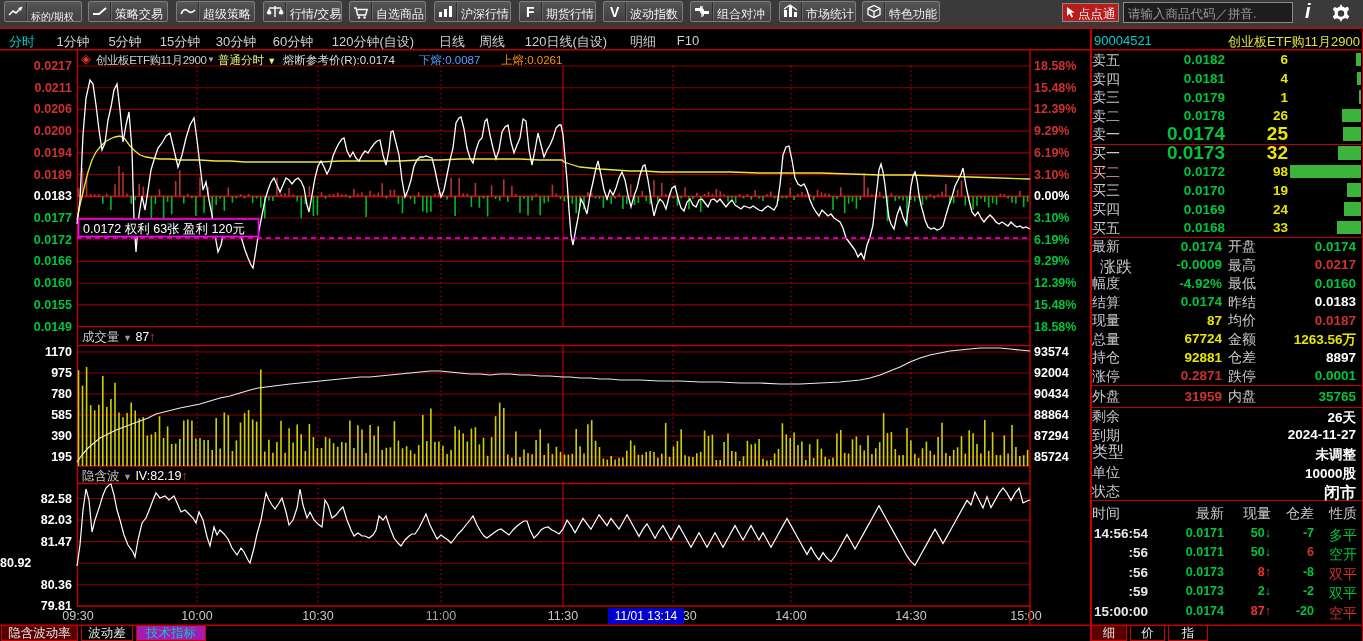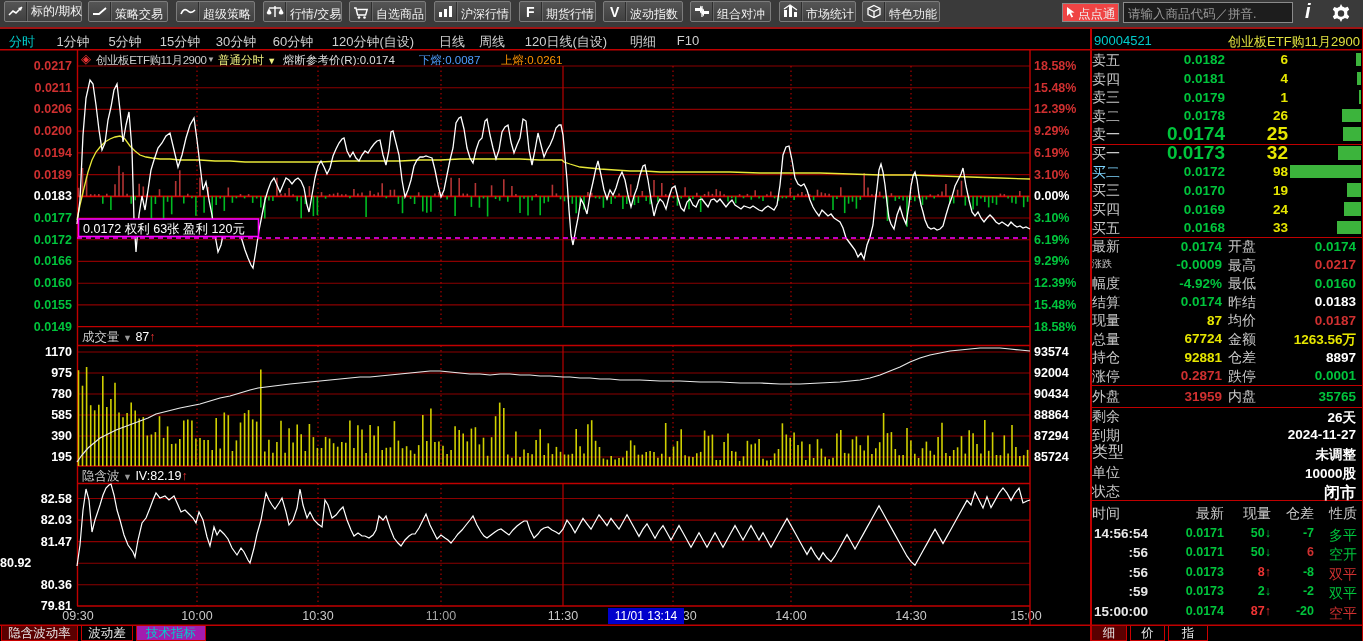--- a/index.html
+++ b/index.html
@@ -1,20 +1,20 @@
 <!DOCTYPE html>
 <html><head><meta charset="utf-8"><style>html,body{margin:0;padding:0;background:#000;width:1363px;height:641px;overflow:hidden;font-family:"Liberation Sans",sans-serif;}*{box-sizing:border-box;}.lb{position:absolute;font-size:12.5px;font-weight:bold;white-space:nowrap;}.r{color:#cf3030}.g{color:#00c43c}.w{color:#fff}.y{color:#e6e600}</style></head><body>
 <div style="position:absolute;left:0;top:0;width:1363px;height:28px;background:#3a3a3a;"></div>
 <div style="position:absolute;left:0;top:27px;width:1363px;height:2px;background:#9d1414;"></div>
 <div style="position:absolute;left:4px;top:1px;width:78px;height:21px;background:linear-gradient(#555,#404040);border:1px solid #7c7c7c;border-radius:2px;">
     <div style="position:absolute;left:0;top:0;width:22px;height:19px;border-right:1px solid #2e2e2e;box-shadow:1px 0 0 #666;"><svg width="22" height="19" viewBox="0 0 22 19">
         <polyline points="4,13 8,9 11,11 17,5" stroke="#fff" stroke-width="1.6" fill="none"></polyline>
         <path d="M17 5 l-4 1 3 3 z" fill="#fff"></path>
       </svg></div>
-    <div style="position:absolute;left:26px;top:1px;font-size:12px;color:#f2f2f2;white-space:nowrap;">标的/期权</div>
+    <div style="position:absolute;left:26px;top:8px;font-size:10px;color:#f2f2f2;white-space:nowrap;">标的/期权</div>
   </div>
 <div style="position:absolute;left:88px;top:1px;width:80px;height:21px;background:linear-gradient(#555,#404040);border:1px solid #7c7c7c;border-radius:2px;">
     <div style="position:absolute;left:0;top:0;width:22px;height:19px;border-right:1px solid #2e2e2e;box-shadow:1px 0 0 #666;"><svg width="22" height="19" viewBox="0 0 22 19">
         <polyline points="4,12 10,12 17,6" stroke="#fff" stroke-width="1.8" fill="none"></polyline>
       </svg></div>
     <div style="position:absolute;left:26px;top:3.5px;font-size:12px;color:#f2f2f2;white-space:nowrap;">策略交易</div>
   </div>
 <div style="position:absolute;left:176px;top:1px;width:79px;height:21px;background:linear-gradient(#555,#404040);border:1px solid #7c7c7c;border-radius:2px;">
     <div style="position:absolute;left:0;top:0;width:22px;height:19px;border-right:1px solid #2e2e2e;box-shadow:1px 0 0 #666;"><svg width="22" height="19" viewBox="0 0 22 19">
         <path d="M4 12 q3 -7 7 -3 q3 3 7 -1" stroke="#fff" stroke-width="1.7" fill="none"></path>
@@ -75,21 +75,21 @@
       </svg></div>
     <div style="position:absolute;left:26px;top:3.5px;font-size:12px;color:#f2f2f2;white-space:nowrap;">市场统计</div>
   </div>
 <div style="position:absolute;left:862px;top:1px;width:78px;height:21px;background:linear-gradient(#555,#404040);border:1px solid #7c7c7c;border-radius:2px;">
     <div style="position:absolute;left:0;top:0;width:22px;height:19px;border-right:1px solid #2e2e2e;box-shadow:1px 0 0 #666;"><svg width="22" height="19" viewBox="0 0 22 19">
         <path d="M11 3.5 l6 3 v6 l-6 3 -6 -3 v-6 z" stroke="#fff" stroke-width="1.3" fill="none"></path>
         <path d="M5 6.5 l6 3 6 -3 M11 9.5 v6" stroke="#fff" stroke-width="1.3" fill="none"></path>
       </svg></div>
     <div style="position:absolute;left:26px;top:3.5px;font-size:12px;color:#f2f2f2;white-space:nowrap;">特色功能</div>
   </div>
-<div style="position:absolute;left:1062px;top:3px;width:57px;height:19px;background:#ef4444;border:1px solid #8a8a8a;">
+<div style="position:absolute;left:1062px;top:3px;width:57px;height:19px;background:#b91c1c;border:1px solid #8a8a8a;">
     <svg width="14" height="15" viewBox="0 0 14 15" style="position:absolute;left:1px;top:1px;">
       <path d="M3 2 l0 9 2.5-2.5 2 4 1.6-0.8 -2-4 3.4-0.3 z" fill="#fff"></path>
     </svg>
     <div style="position:absolute;left:15px;top:2px;font-size:12.5px;color:#f0f0f0;">点点通</div>
   </div>
 <div style="position:absolute;left:1123px;top:2px;width:170px;height:21px;background:#1d1d1d;border:1px solid #8a8a8a;">
     <div style="position:absolute;left:4px;top:3px;font-size:12.5px;color:#9a9a9a;white-space:nowrap;">请输入商品代码／拼音.</div>
   </div>
 <div style="position:absolute;left:1305px;top:0px;width:18px;height:26px;color:#fff;font-size:20px;font-weight:bold;font-style:italic;">i</div>
 <svg style="position:absolute;left:1329px;top:1px;" width="24" height="24" viewBox="0 0 24 24">
@@ -203,41 +203,41 @@
 <div style="position:absolute;left:1288px;top:108.3px;transform:translateX(-100%);font-size:13.5px;font-weight:bold;color:#e6e600;white-space:nowrap;">26</div>
 <div style="position:absolute;left:1342px;top:108.8px;width:19px;height:13.5px;background:#3cb43c;"></div>
 <div style="position:absolute;left:1092px;top:126.4px;font-size:14px;color:#c8c8c8;">卖一</div>
 <div style="position:absolute;left:1225px;top:123.4px;transform:translateX(-100%);font-size:19px;font-weight:bold;color:#00c43c;white-space:nowrap;">0.0174</div>
 <div style="position:absolute;left:1288px;top:123.4px;transform:translateX(-100%);font-size:19px;font-weight:bold;color:#e6e600;white-space:nowrap;">25</div>
 <div style="position:absolute;left:1343px;top:127.4px;width:18px;height:13.5px;background:#3cb43c;"></div>
 <div style="position:absolute;left:1092px;top:145.1px;font-size:14px;color:#c8c8c8;">买一</div>
 <div style="position:absolute;left:1225px;top:142.1px;transform:translateX(-100%);font-size:19px;font-weight:bold;color:#00c43c;white-space:nowrap;">0.0173</div>
 <div style="position:absolute;left:1288px;top:142.1px;transform:translateX(-100%);font-size:19px;font-weight:bold;color:#e6e600;white-space:nowrap;">32</div>
 <div style="position:absolute;left:1338px;top:146.1px;width:23px;height:13.5px;background:#3cb43c;"></div>
-<div style="position:absolute;left:1092px;top:163.7px;font-size:14px;color:#7dd3fc;">买二</div>
+<div style="position:absolute;left:1092px;top:163.7px;font-size:14px;color:#fca5a5;">买二</div>
 <div style="position:absolute;left:1225px;top:164.2px;transform:translateX(-100%);font-size:13.5px;font-weight:bold;color:#00c43c;white-space:nowrap;">0.0172</div>
 <div style="position:absolute;left:1288px;top:164.2px;transform:translateX(-100%);font-size:13.5px;font-weight:bold;color:#e6e600;white-space:nowrap;">98</div>
 <div style="position:absolute;left:1290px;top:164.7px;width:71px;height:13.5px;background:#3cb43c;"></div>
 <div style="position:absolute;left:1092px;top:182.4px;font-size:14px;color:#c8c8c8;">买三</div>
 <div style="position:absolute;left:1225px;top:182.9px;transform:translateX(-100%);font-size:13.5px;font-weight:bold;color:#00c43c;white-space:nowrap;">0.0170</div>
 <div style="position:absolute;left:1288px;top:182.9px;transform:translateX(-100%);font-size:13.5px;font-weight:bold;color:#e6e600;white-space:nowrap;">19</div>
 <div style="position:absolute;left:1347px;top:183.4px;width:14px;height:13.5px;background:#3cb43c;"></div>
 <div style="position:absolute;left:1092px;top:201.0px;font-size:14px;color:#c8c8c8;">买四</div>
 <div style="position:absolute;left:1225px;top:201.5px;transform:translateX(-100%);font-size:13.5px;font-weight:bold;color:#00c43c;white-space:nowrap;">0.0169</div>
 <div style="position:absolute;left:1288px;top:201.5px;transform:translateX(-100%);font-size:13.5px;font-weight:bold;color:#e6e600;white-space:nowrap;">24</div>
 <div style="position:absolute;left:1344px;top:202.0px;width:17px;height:13.5px;background:#3cb43c;"></div>
 <div style="position:absolute;left:1092px;top:219.7px;font-size:14px;color:#c8c8c8;">买五</div>
 <div style="position:absolute;left:1225px;top:220.2px;transform:translateX(-100%);font-size:13.5px;font-weight:bold;color:#00c43c;white-space:nowrap;">0.0168</div>
 <div style="position:absolute;left:1288px;top:220.2px;transform:translateX(-100%);font-size:13.5px;font-weight:bold;color:#e6e600;white-space:nowrap;">33</div>
 <div style="position:absolute;left:1337px;top:220.7px;width:24px;height:13.5px;background:#3cb43c;"></div>
 <div style="position:absolute;left:1092px;top:238.2px;font-size:14px;color:#c8c8c8;">最新</div>
 <div class="lb g" style="left:1222px;top:238.8px;transform:translateX(-100%);font-size:13.5px;white-space:nowrap;">0.0174</div>
 <div style="position:absolute;left:1228px;top:238.2px;font-size:14px;color:#c8c8c8;">开盘</div>
 <div class="lb g" style="left:1356px;top:238.8px;transform:translateX(-100%);font-size:13.5px;white-space:nowrap;">0.0174</div>
-<div style="position:absolute;left:1092px;top:256.8px;font-size:10px;color:#c8c8c8;">涨跌</div>
+<div style="position:absolute;left:1092px;top:256.8px;font-size:16px;color:#c8c8c8;padding-left:8px;">涨跌</div>
 <div class="lb g" style="left:1222px;top:257.2px;transform:translateX(-100%);font-size:13.5px;white-space:nowrap;">-0.0009</div>
 <div style="position:absolute;left:1228px;top:256.8px;font-size:14px;color:#c8c8c8;">最高</div>
 <div class="lb r" style="left:1356px;top:257.2px;transform:translateX(-100%);font-size:13.5px;white-space:nowrap;">0.0217</div>
 <div style="position:absolute;left:1092px;top:275.2px;font-size:14px;color:#c8c8c8;">幅度</div>
 <div class="lb g" style="left:1222px;top:275.8px;transform:translateX(-100%);font-size:13.5px;white-space:nowrap;">-4.92%</div>
 <div style="position:absolute;left:1228px;top:275.2px;font-size:14px;color:#c8c8c8;">最低</div>
 <div class="lb g" style="left:1356px;top:275.8px;transform:translateX(-100%);font-size:13.5px;white-space:nowrap;">0.0160</div>
 <div style="position:absolute;left:1092px;top:293.8px;font-size:14px;color:#c8c8c8;">结算</div>
 <div class="lb g" style="left:1222px;top:294.2px;transform:translateX(-100%);font-size:13.5px;white-space:nowrap;">0.0174</div>
 <div style="position:absolute;left:1228px;top:293.8px;font-size:14px;color:#c8c8c8;">昨结</div>

